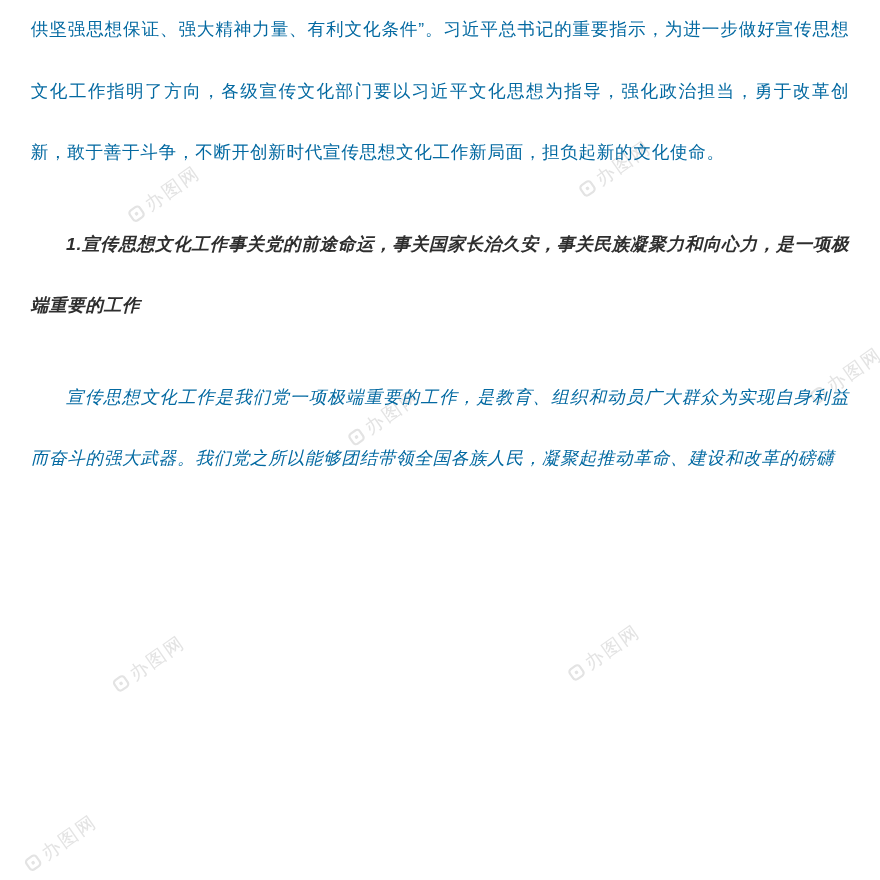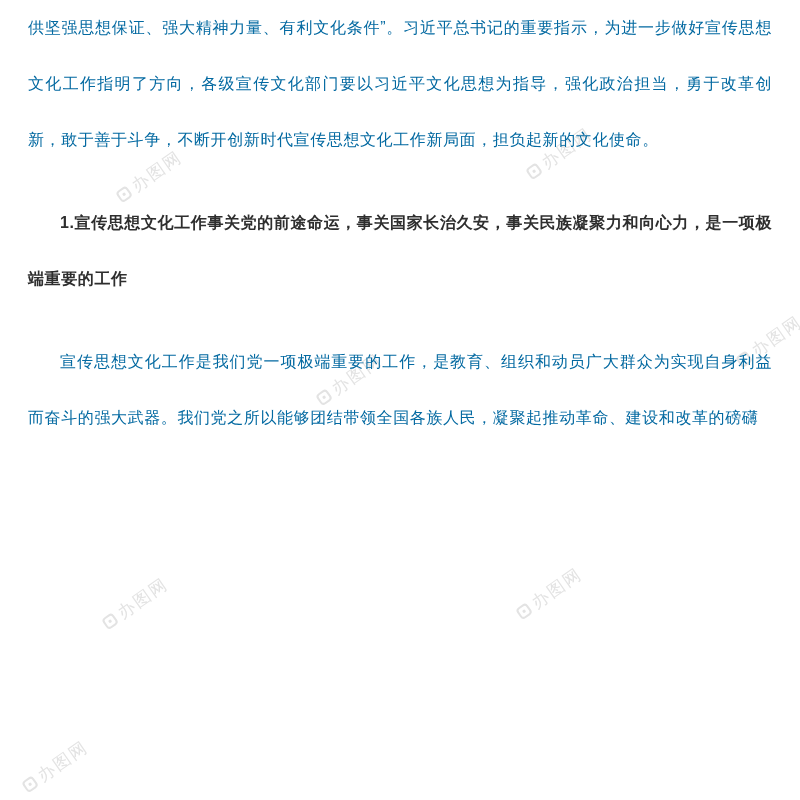--- a/index.html
+++ b/index.html
@@ -21,21 +21,21 @@
   }
   .para {
     font-size: 16px;
     line-height: 56px;
     letter-spacing: 0.6px;
     color: #0369a1;
     text-align: justify;
     text-justify: inter-ideograph;
     margin: 0 0 27px 0;
   }
-  .para.indent { text-indent: 2em; }
+  .para.indent { text-indent: 2em; font-style: italic; }
   .para.heading {
     font-weight: 700;
     color: #2e2e2e;
   }
   
   .watermark {
     position: absolute;
     z-index: 1;
     display: flex;
     align-items: center;

